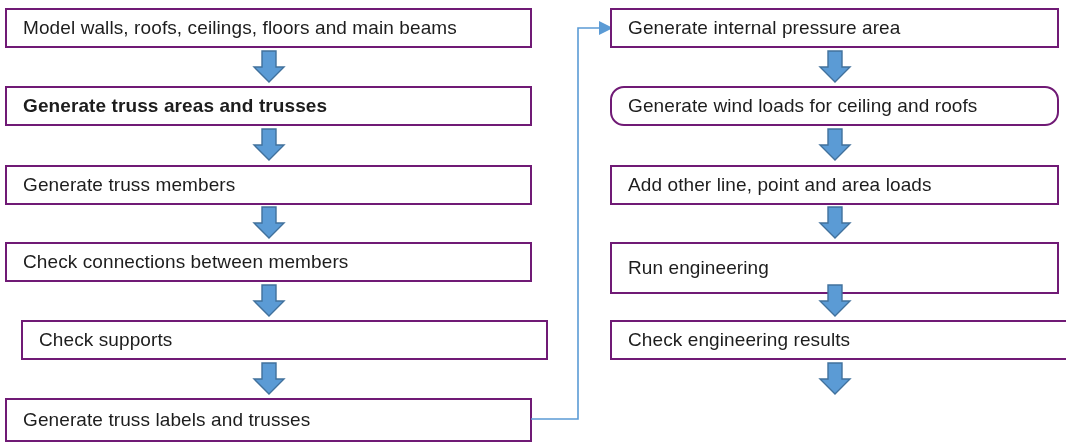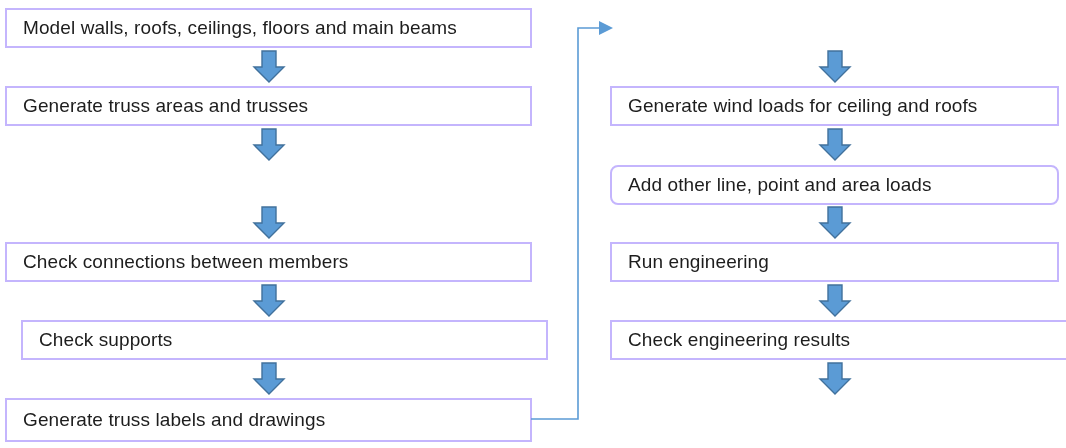--- a/index.html
+++ b/index.html
@@ -23,21 +23,21 @@
     position: absolute;
     top: 0;
     height: 448px;
   }
   #column-left  { left: 5px;   width: 527px; }
   #column-right { left: 610px; width: 449px; }
 
   .node {
     position: absolute;
     box-sizing: border-box;
-    border: 2px solid #c4b5fd;
+    border: 2px solid #701a75;
     background: #ffffff;
     display: flex;
     align-items: center;
     padding-left: 16px;
     padding-right: 20px;
   }
   .node-label {
     font-size: 19px;
     line-height: 1.1;
     color: #1d1d1d;
@@ -74,30 +74,33 @@
     <div class="node" style="left:0px; top:8px; width:527px; height:40px;">
       <span class="node-label">Model walls, roofs, ceilings, floors and main beams</span>
     </div>
 
     <div class="arrow-down" style="left:247px; top:50px;">
       <svg viewBox="0 0 34 34" xmlns="http://www.w3.org/2000/svg">
         <polygon points="10,1 24,1 24,17 32,17 17,32 2,17 10,17" fill="#5B9BD5" stroke="#41719C" stroke-width="1.4"></polygon>
       </svg>
     </div>
 
-    <div class="node" style="left:0px; top:86px; width:527px; height:40px;">
+    <div class="node" style="left:0px; top:86px; width:527px; height:40px;font-weight:bold;">
       <span class="node-label">Generate truss areas and trusses</span>
     </div>
 
     <div class="arrow-down" style="left:247px; top:128px;">
       <svg viewBox="0 0 34 34" xmlns="http://www.w3.org/2000/svg">
         <polygon points="10,1 24,1 24,17 32,17 17,32 2,17 10,17" fill="#5B9BD5" stroke="#41719C" stroke-width="1.4"></polygon>
       </svg>
     </div>
 
+    <div class="node" style="left:0px; top:165px; width:527px; height:40px;">
+      <span class="node-label">Generate truss members</span>
+    </div>
 
     <div class="arrow-down" style="left:247px; top:206px;">
       <svg viewBox="0 0 34 34" xmlns="http://www.w3.org/2000/svg">
         <polygon points="10,1 24,1 24,17 32,17 17,32 2,17 10,17" fill="#5B9BD5" stroke="#41719C" stroke-width="1.4"></polygon>
       </svg>
     </div>
 
     <div class="node" style="left:0px; top:242px; width:527px; height:40px;">
       <span class="node-label">Check connections between members</span>
     </div>
@@ -112,62 +115,65 @@
       <span class="node-label">Check supports</span>
     </div>
 
     <div class="arrow-down" style="left:247px; top:362px;">
       <svg viewBox="0 0 34 34" xmlns="http://www.w3.org/2000/svg">
         <polygon points="10,1 24,1 24,17 32,17 17,32 2,17 10,17" fill="#5B9BD5" stroke="#41719C" stroke-width="1.4"></polygon>
       </svg>
     </div>
 
     <div class="node" style="left:0px; top:398px; width:527px; height:44px;">
-      <span class="node-label">Generate truss labels and drawings</span>
+      <span class="node-label">Generate truss labels and trusses</span>
     </div>
   </div>
 
   <div id="elbow-connector">
     <svg width="100" height="448" viewBox="0 0 100 448" xmlns="http://www.w3.org/2000/svg">
 
       <path d="M 6,419 L 53,419 L 53,28 L 76,28" fill="none" stroke="#5B9BD5" stroke-width="1.6"></path>
       <polygon points="74,21 88,28 74,35" fill="#5B9BD5"></polygon>
     </svg>
   </div>
 
   <div class="column" id="column-right">
 
+    <div class="node" style="left:0px; top:8px; width:449px; height:40px;">
+      <span class="node-label">Generate internal pressure area</span>
+    </div>
 
     <div class="arrow-down" style="left:208px; top:50px;">
       <svg viewBox="0 0 34 34" xmlns="http://www.w3.org/2000/svg">
         <polygon points="10,1 24,1 24,17 32,17 17,32 2,17 10,17" fill="#5B9BD5" stroke="#41719C" stroke-width="1.4"></polygon>
       </svg>
     </div>
 
-    <div class="node" style="left:0px; top:86px; width:449px; height:40px;">
+    <div class="node" style="left:0px; top:86px; width:449px; height:40px;border-radius:14px;">
       <span class="node-label">Generate wind loads for ceiling and roofs</span>
     </div>
 
     <div class="arrow-down" style="left:208px; top:128px;">
       <svg viewBox="0 0 34 34" xmlns="http://www.w3.org/2000/svg">
         <polygon points="10,1 24,1 24,17 32,17 17,32 2,17 10,17" fill="#5B9BD5" stroke="#41719C" stroke-width="1.4"></polygon>
       </svg>
     </div>
 
-    <div class="node" style="left:0px; top:165px; width:449px; height:40px;border-radius:8px;">
+    <div class="node" style="left:0px; top:165px; width:449px; height:40px;">
       <span class="node-label">Add other line, point and area loads</span>
     </div>
 
     <div class="arrow-down" style="left:208px; top:206px;">
       <svg viewBox="0 0 34 34" xmlns="http://www.w3.org/2000/svg">
         <polygon points="10,1 24,1 24,17 32,17 17,32 2,17 10,17" fill="#5B9BD5" stroke="#41719C" stroke-width="1.4"></polygon>
       </svg>
     </div>
 
-    <div class="node" style="left:0px; top:242px; width:449px; height:40px;">
+    <div class="node" style="left:0px; top:242px; width:449px; height:52px;">
       <span class="node-label">Run engineering</span>
     </div>
 
     <div class="arrow-down" style="left:208px; top:284px;">
       <svg viewBox="0 0 34 34" xmlns="http://www.w3.org/2000/svg">
         <polygon points="10,1 24,1 24,17 32,17 17,32 2,17 10,17" fill="#5B9BD5" stroke="#41719C" stroke-width="1.4"></polygon>
       </svg>
     </div>
 
     <div class="node" style="left:0px; top:320px; width:494px; height:40px;">

